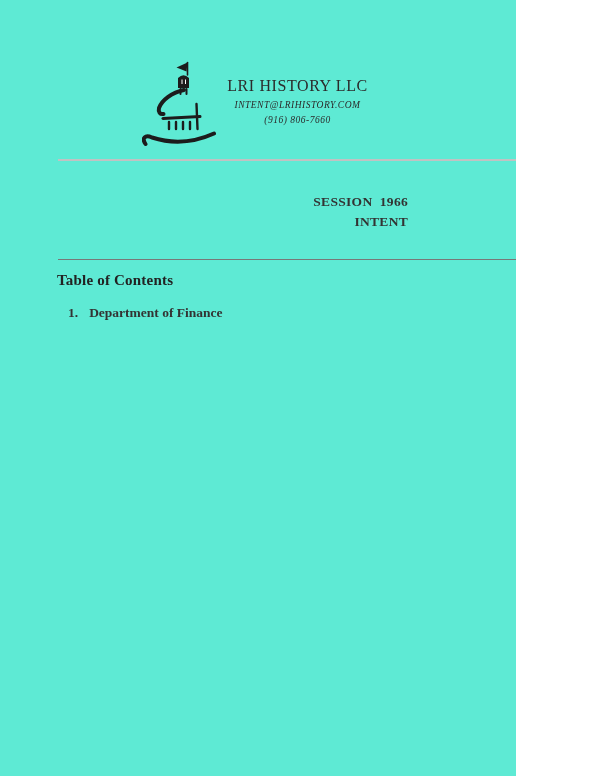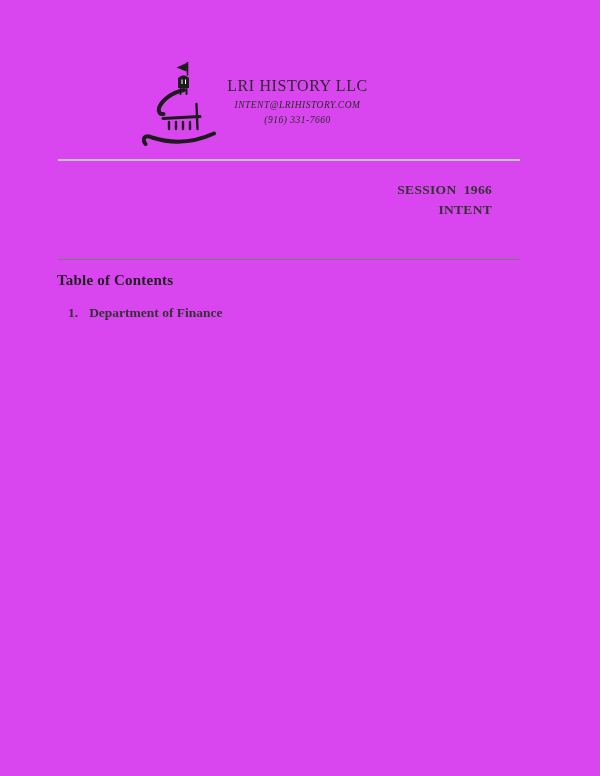--- a/index.html
+++ b/index.html
@@ -1,21 +1,21 @@
 <!DOCTYPE html>
 <html><head>
 <meta charset="utf-8">
 <style>
   html, body { margin: 0; padding: 0; }
   body { background: #ffffff; }
   .page {
     position: relative;
-    width: 600px;
+    width: 516px;
     height: 776px;
-    background: #d946ef;
+    background: #5eead4;
     overflow: hidden;
     font-family: "Liberation Serif", serif;
   }
   .logo {
     position: absolute;
     left: 142px;
     top: 58px;
     width: 76px;
     height: 92px;
   }
@@ -44,21 +44,21 @@
   .rule {
     position: absolute;
     left: 58px;
     width: 462px;
   }
   .rule-top { top: 159px; height: 2px; background: #c2c2c2; }
   .rule-bottom { top: 259px; height: 1px; background: #787878; }
   .session-block {
     position: absolute;
     right: 108px;
-    top: 180px;
+    top: 192px;
     text-align: right;
   }
   .session-line {
     font-size: 13.5px;
     font-weight: bold;
     line-height: 20px;
     color: #333333;
     letter-spacing: 0.3px;
     white-space: pre; 
   }
@@ -103,21 +103,21 @@
     <path d="M54.5 46 L55.5 71" stroke="#1c1c1c" stroke-width="2.4" stroke-linecap="round"></path>
 
     <path d="M27 64 V71 M34 64 V71 M41 64 V71 M48 64 V71" stroke="#1c1c1c" stroke-width="2.4" stroke-linecap="round"></path>
 
     <path d="M3.5 86 C -0.5 80 3 76.5 10 79.5 C 30 86 52 84.5 72 75.5" stroke="#1c1c1c" stroke-width="4" stroke-linecap="round"></path>
   </svg>
 
   <div class="head-text">
     <div class="company">LRI HISTORY LLC</div>
     <div class="contact">INTENT@LRIHISTORY.COM</div>
-    <div class="contact">(916) 331-7660</div>
+    <div class="contact">(916) 806-7660</div>
   </div>
 
   <div class="rule rule-top"></div>
   <div class="rule rule-bottom"></div>
 
   <div class="session-block">
     <div class="session-line">SESSION  1966</div>
     <div class="session-line">INTENT</div>
   </div>
 

